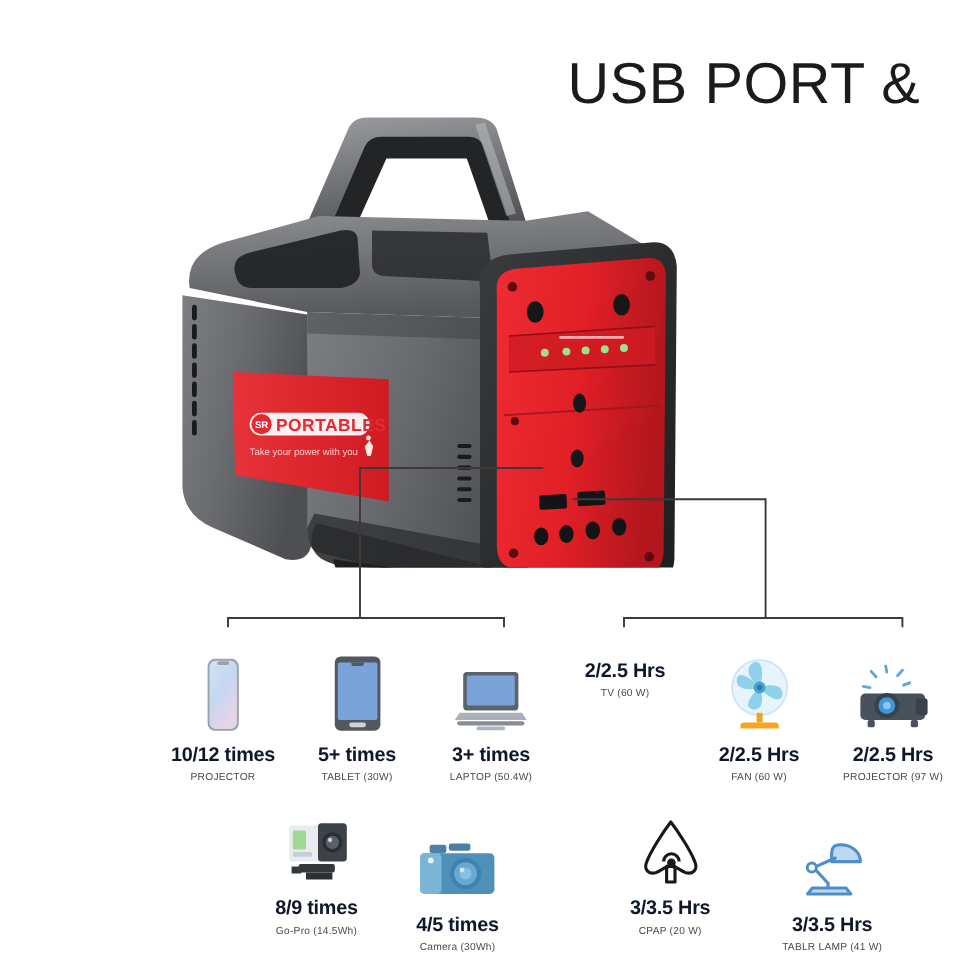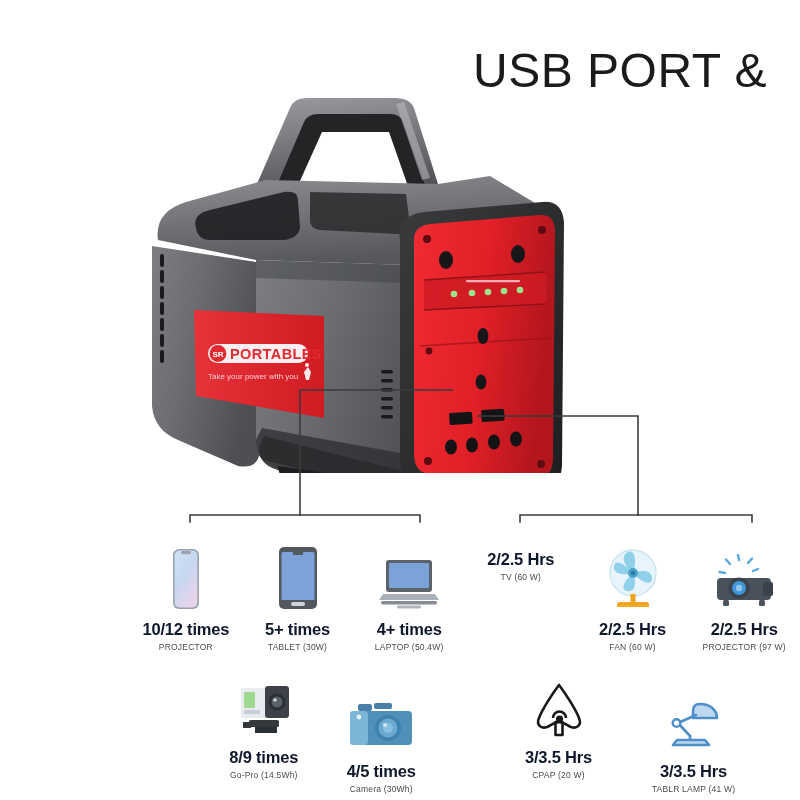--- a/index.html
+++ b/index.html
@@ -307,21 +307,21 @@
     <div class="cell">
       <div class="icon-box">
         <svg width="64" height="52" viewBox="0 0 64 52">
           <rect x="9" y="2" width="46" height="32" rx="3" fill="#5d636b"></rect>
           <rect x="12" y="5" width="40" height="25" rx="1.5" fill="#7ba3da"></rect>
           <path d="M6 36 h52 l4 6 H2 z" fill="#a9b0b8"></path>
           <rect x="4" y="43" width="56" height="3.5" rx="1.7" fill="#868d96"></rect>
           <rect x="20" y="47.5" width="24" height="3" rx="1.5" fill="#aeb5bd"></rect>
         </svg>
       </div>
-      <div class="value">4+ times</div>
+      <div class="value">3+ times</div>
       <div class="sub">LAPTOP (50.4W)</div>
     </div>
 
     <div class="cell grp2">
       <div class="value">2/2.5 Hrs</div>
       <div class="sub">TV (60 W)</div>
     </div>
 
     <div class="cell">
       <div class="icon-box">

